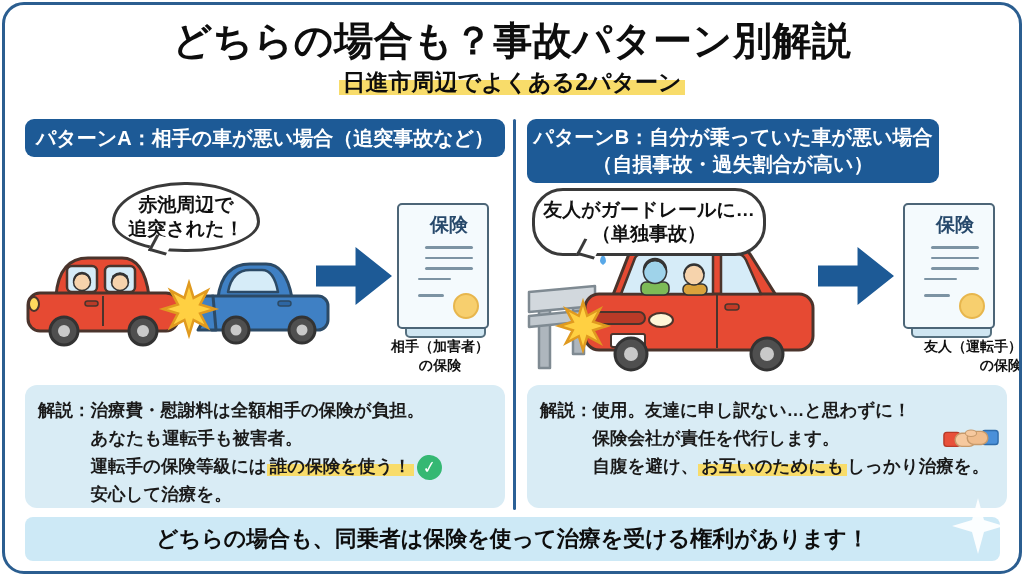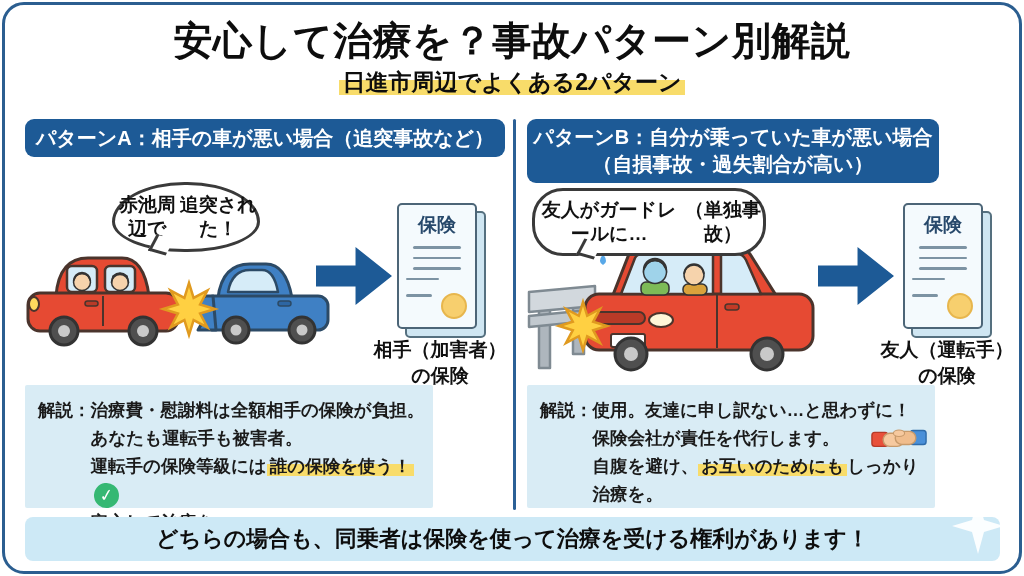--- a/index.html
+++ b/index.html
@@ -17,21 +17,21 @@
 
   .panel-header{position:absolute;background:#1d5a96;color:#fff;font-weight:800;
     border-radius:9px;display:flex;flex-direction:column;align-items:center;justify-content:center;
     font-size:20px;line-height:1.35;text-align:center;}
   #header-a{left:25px;top:119px;width:480px;height:38px;}
   #header-b{left:527px;top:119px;width:412px;height:64px;}
 
   .divider{position:absolute;left:513px;top:119px;width:3px;height:391px;background:#2b6096;border-radius:2px;}
 
   .bubble{position:absolute;background:#fff;border:3px solid #3a3a3a;z-index:3;
-    display:flex;align-items:center;justify-content:center;
+    display:flex;flex-direction:column;align-items:center;justify-content:center;
     font-size:19px;font-weight:800;line-height:1.28;text-align:center;}
   #bubble-a{left:112px;top:182px;width:142px;height:64px;border-radius:50% 50% 50% 50% / 58% 58% 44% 44%;}
   #bubble-b{left:532px;top:188px;width:228px;height:62px;border-radius:31px;}
   .bubble-tail{position:absolute;width:15px;height:15px;background:#fff;z-index:4;
     border-left:3px solid #3a3a3a;border-bottom:3px solid #3a3a3a;}
   #tail-a{left:152px;top:236px;transform:rotate(28deg) skewY(-12deg);}
   #tail-b{left:580px;top:240px;transform:rotate(28deg) skewY(-12deg);}
 
   .illus{position:absolute;z-index:1;}
   #illus-a{left:26px;top:238px;width:304px;height:116px;}
@@ -41,34 +41,34 @@
     clip-path:polygon(0 32%,52% 32%,52% 0,100% 50%,52% 100%,52% 68%,0 68%);}
   #arrow-a{left:316px;top:247px;}
   #arrow-b{left:818px;top:247px;}
 
   .doc-wrap{position:absolute;width:88px;height:134px;}
   #doc-a{left:397px;top:203px;}
   #doc-b{left:903px;top:203px;}
   .doc-back{position:absolute;left:8px;top:8px;width:77px;height:123px;background:#cfe6f2;
     border:2px solid #55707f;border-radius:5px;}
   .doc-front{position:absolute;left:0;top:0;width:76px;height:122px;background:#f4fafd;
-    border:2.5px solid #4c6577;border-radius:5px;}
+    border:2.5px solid #4c6577;border-radius:5px;padding-left:12px;}
   .doc-title{margin-top:7px;text-align:center;font-size:19px;font-weight:800;color:#27496b;}
   .doc-line{height:2.5px;background:#7c93a3;border-radius:2px;margin:8px auto 0 auto;}
   .dl1,.dl2,.dl3{width:62%;}
   .dl4{width:44%;margin-left:7px;}
   .dl5{width:34%;margin-left:7px;margin-top:14px;}
   .seal{position:absolute;right:8px;bottom:8px;width:22px;height:22px;border-radius:50%;
     background:#f7cf6e;border:2px solid #e7b64d;}
 
-  .doc-caption{position:absolute;width:150px;text-align:center;font-size:19px;font-weight:800;line-height:1.35;}
+  .doc-caption{position:absolute;width:150px;text-align:center;font-size:14px;font-weight:800;line-height:1.35;}
   #caption-a{left:365px;top:337px;}
-  #caption-b{left:872px;top:337px;}
-
-  .explain{position:absolute;width:408px;height:123px;background:#d9ecf5;border-radius:2px;
+  #caption-b{left:872px;top:337px;text-align:right;}
+
+  .explain{position:absolute;width:480px;height:123px;background:#d9ecf5;border-radius:12px;
     box-sizing:border-box;padding:11px 8px 0 13px;font-size:17.5px;font-weight:700;color:#1a1a1a;
     line-height:1.6;display:flex;}
   #explain-a{left:25px;top:385px;}
   #explain-b{left:527px;top:385px;}
   .exp-prefix{white-space:nowrap;}
   .exp-body{flex:1;}
   .check{display:inline-block;width:25px;height:25px;border-radius:50%;background:#35b873;
     color:#fff;font-size:17px;font-weight:900;line-height:25px;text-align:center;
     vertical-align:middle;margin-left:3px;transform:rotate(-8deg);}
   .handshake{position:absolute;right:8px;top:32px;width:56px;height:40px;}
@@ -77,21 +77,21 @@
     border-radius:8px;display:flex;align-items:center;justify-content:center;
     font-size:22px;font-weight:900;color:#0d0d0d;}
   .sparkle{position:absolute;left:952px;top:498px;width:52px;height:56px;z-index:10;}
 </style>
 </head>
 <body>
 
 <div id="canvas">
   <div class="frame"></div>
 
-  <div class="title">安心して治療を？事故パターン別解説</div>
+  <div class="title">どちらの場合も？事故パターン別解説</div>
   <div class="subtitle">
     <span class="hl">日進市周辺でよくある2パターン</span>
   </div>
 
   <div class="panel-header" id="header-a">
     <span>パターンA：相手の車が悪い場合（追突事故など）</span>
   </div>
 
   <div class="panel-header" id="header-b">
     <span>パターンB：自分が乗っていた車が悪い場合</span>

